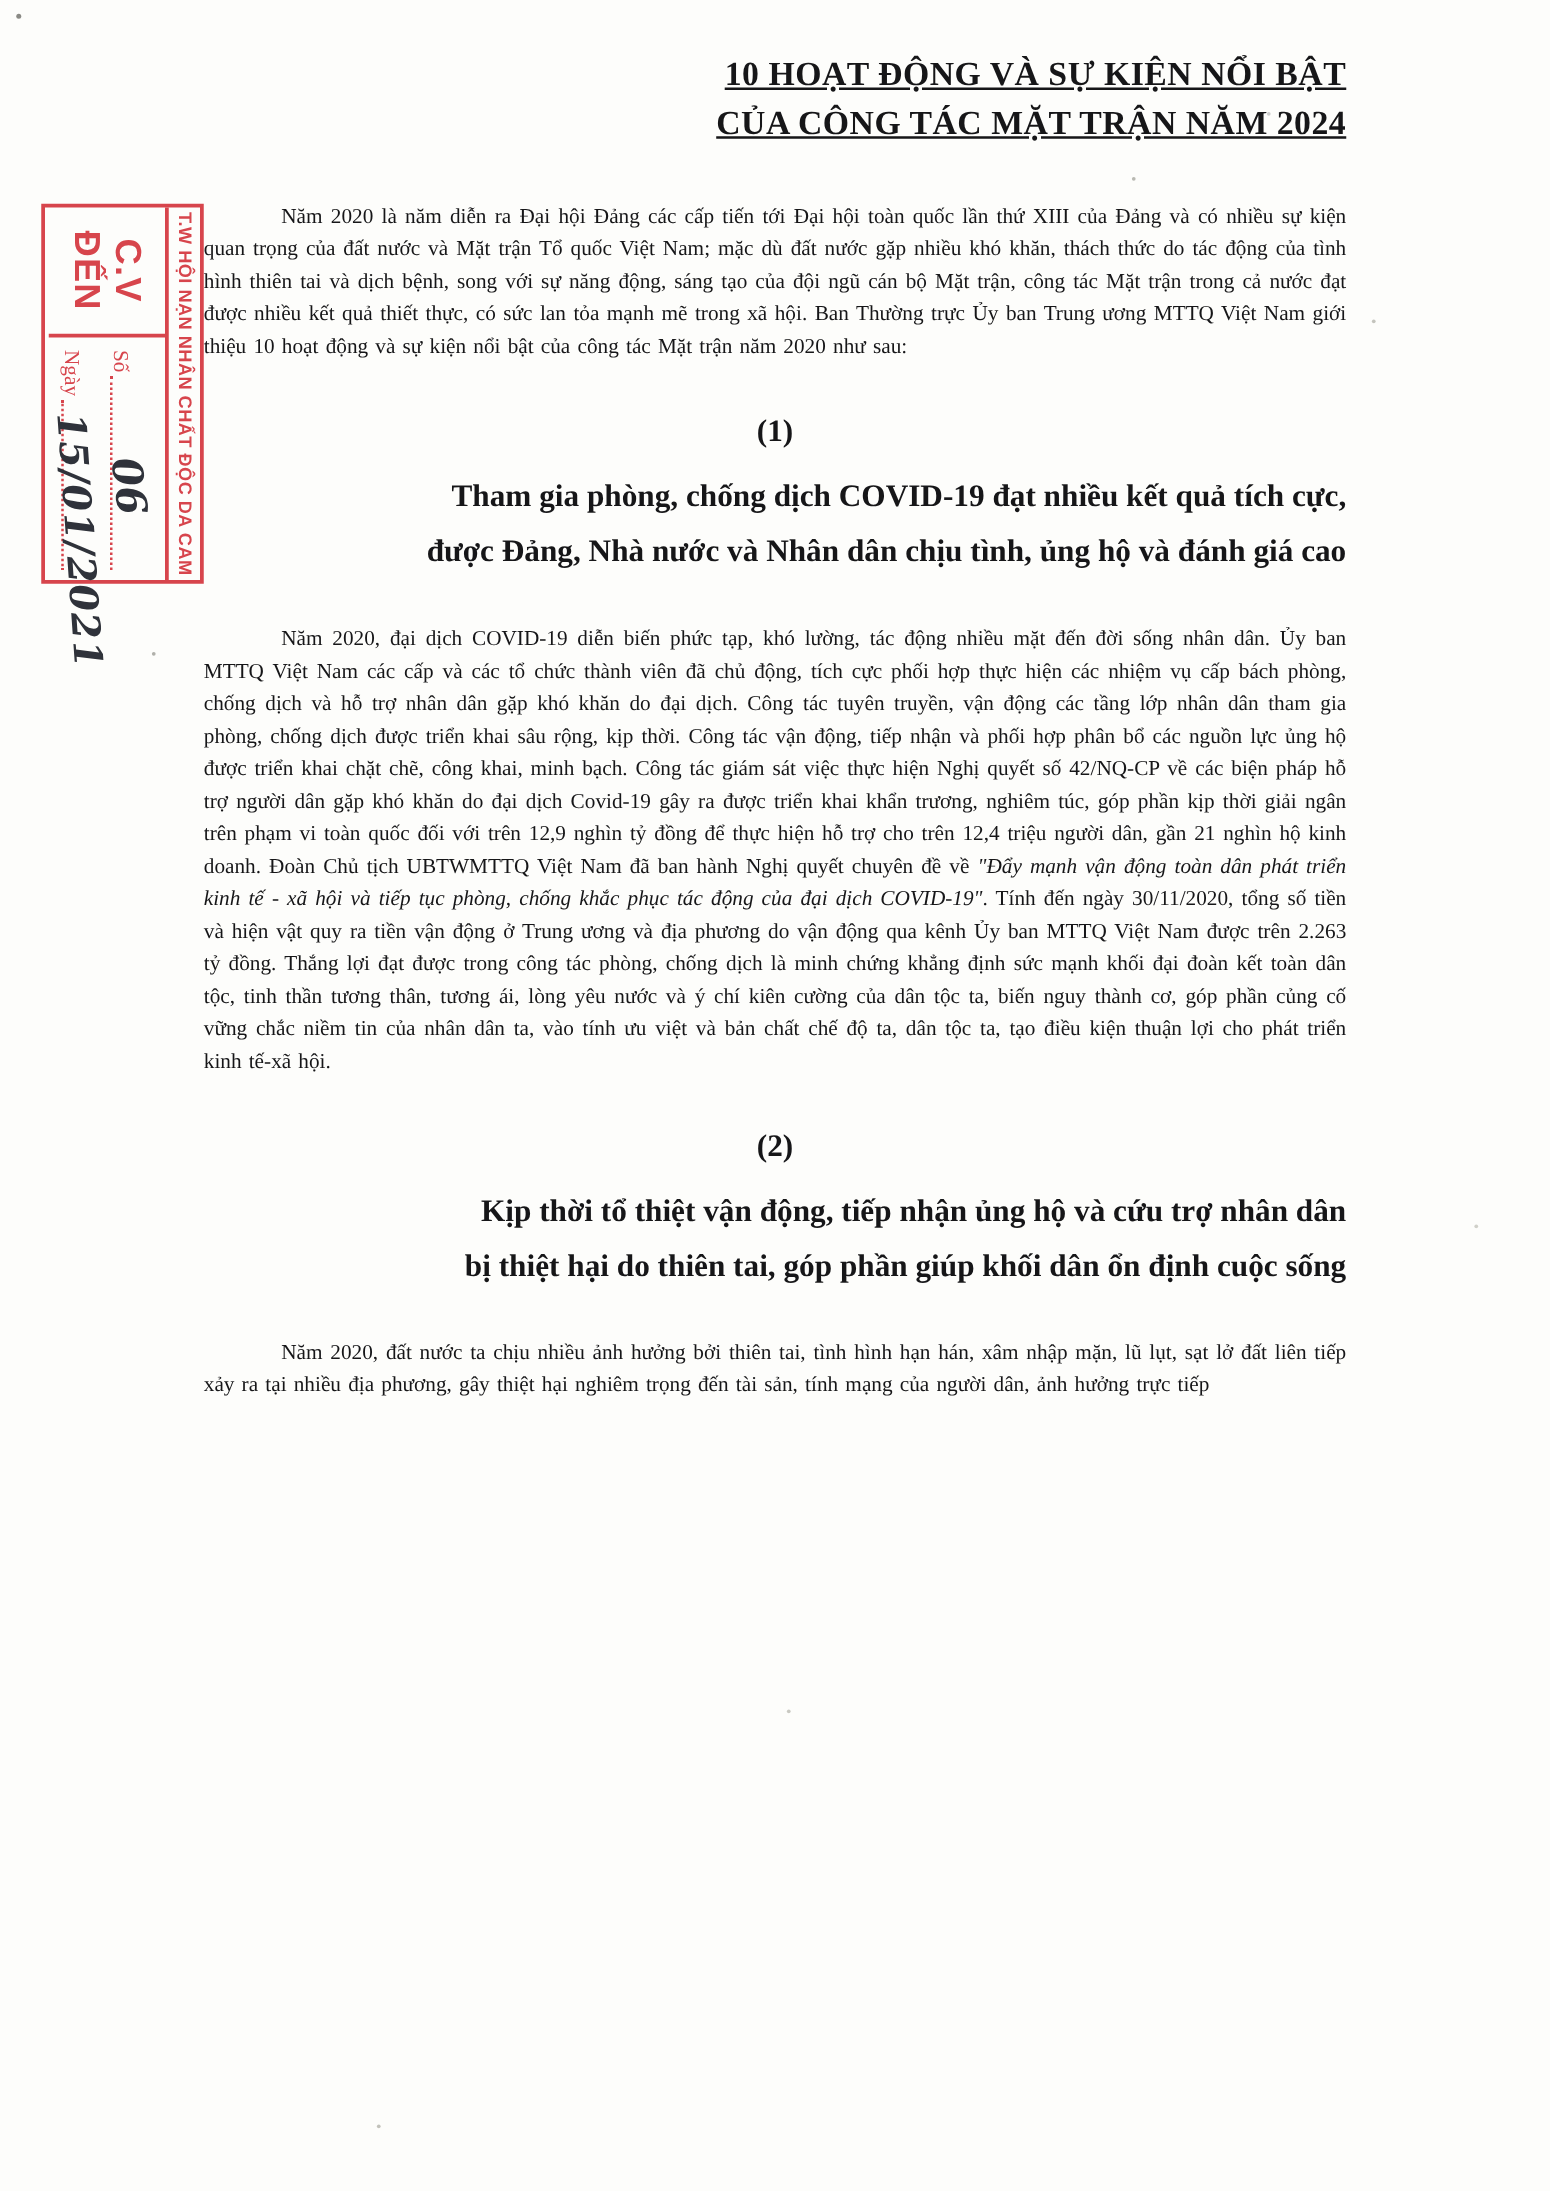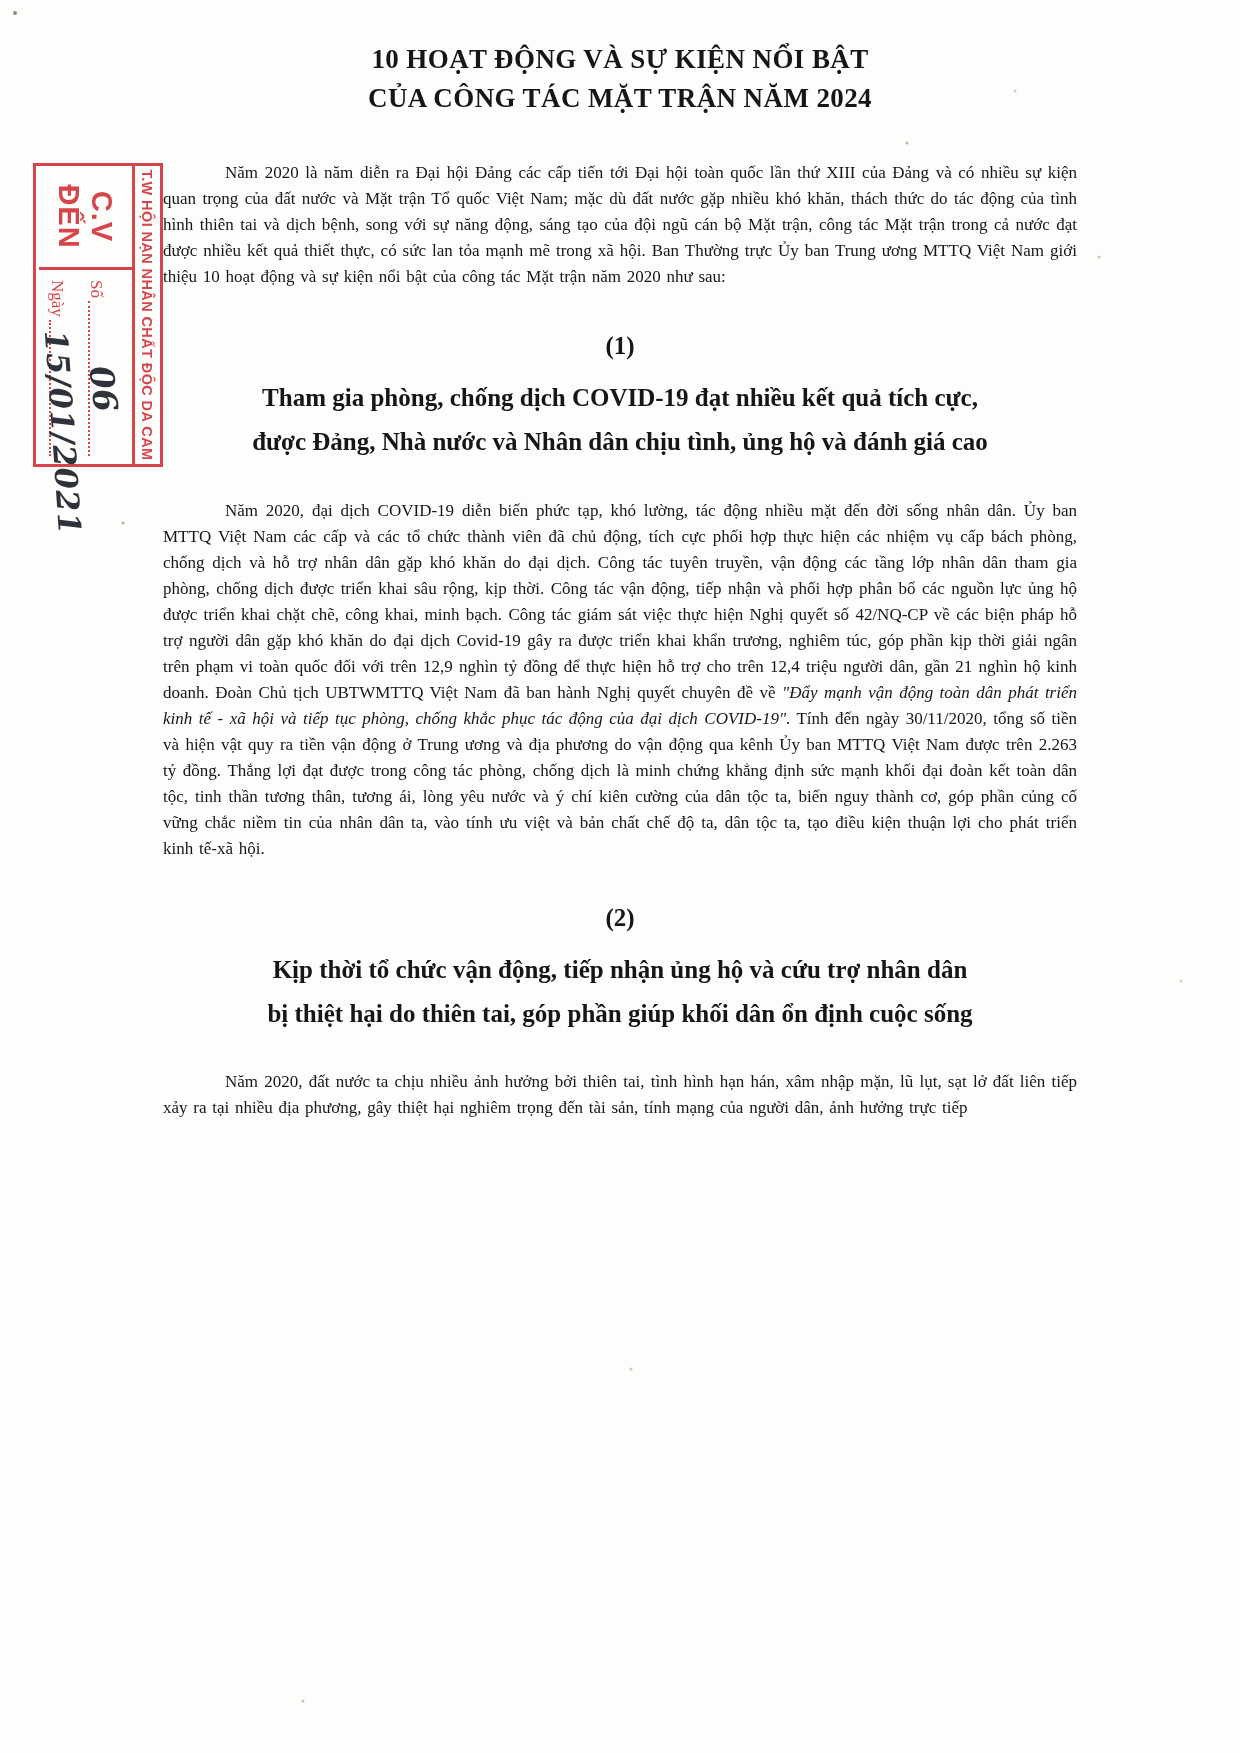--- a/index.html
+++ b/index.html
@@ -15,44 +15,45 @@
   }
   
   .content{
     position:absolute;
     left:163px;top:0;
     width:914px;
     padding-top:40px;
   }
   .title{
     margin:0 0 42px 0;
-    text-align:center;
+    text-align:right;
     font-size:27px;
     font-weight:bold;
     line-height:1.45;
     letter-spacing:.4px;
+    text-decoration:underline;
   }
   .title .tl{display:block;}
   .para{
     margin:0;
     font-size:17px;
     line-height:26px;
     text-align:justify;
     word-spacing:1.5px;
   }
   .indent{text-indent:62px;}
   .sec-num{
     margin:42px 0 4px 0;
     text-align:center;
     font-size:25px;
     font-weight:bold;
   }
   .sec-head{
     margin:16px 0 34px 0;
-    text-align:center;
+    text-align:right;
     font-size:25px;
     font-weight:bold;
     line-height:1.75;
   }
   .sec-head .hl{display:block;}
   .seg-b{font-weight:normal;}
   .seg-i{font-style:italic;}
 
   
   .stamp-wrap{
@@ -183,20 +184,20 @@
 
     <div class="sec-num">(1)</div>
     <div class="sec-head">
       <span class="hl">Tham gia phòng, chống dịch COVID-19 đạt nhiều kết quả tích cực,</span>
       <span class="hl">được Đảng, Nhà nước và Nhân dân chịu tình, ủng hộ và đánh giá cao</span>
     </div>
     <p class="para indent"><span>Năm 2020, đại dịch COVID-19 diễn biến phức tạp, khó lường, tác động nhiều mặt đến đời sống nhân dân. Ủy ban MTTQ Việt Nam các cấp và các tổ chức thành viên đã chủ động, tích cực phối hợp thực hiện các nhiệm vụ cấp bách phòng, chống dịch và hỗ trợ nhân dân gặp khó khăn do đại dịch. Công tác tuyên truyền, vận động các tầng lớp nhân dân tham gia phòng, chống dịch được triển khai sâu rộng, kịp thời. Công tác vận động, tiếp nhận và phối hợp phân bổ các nguồn lực ủng hộ được triển khai chặt chẽ, công khai, minh bạch. Công tác giám sát việc thực hiện Nghị quyết số 42/NQ-CP về các biện pháp hỗ trợ người dân gặp khó khăn do đại dịch Covid-19 gây ra được triển khai khẩn trương, nghiêm túc, góp phần kịp thời giải ngân trên phạm vi toàn quốc đối với trên </span><span class="seg-b">12,9 nghìn tỷ</span><span> đồng để thực hiện hỗ trợ cho trên </span><span class="seg-b">12,4 triệu</span><span> người dân, gần </span><span class="seg-b">21 nghìn</span><span> hộ kinh doanh. Đoàn Chủ tịch UBTWMTTQ Việt Nam đã ban hành Nghị quyết chuyên đề về </span><span class="seg-i">"Đẩy mạnh vận động toàn dân phát triển kinh tế - xã hội và tiếp tục phòng, chống khắc phục tác động của đại dịch COVID-19"</span><span>. Tính đến ngày 30/11/2020, tổng số tiền và hiện vật quy ra tiền vận động ở Trung ương và địa phương do vận động qua kênh Ủy ban MTTQ Việt Nam được trên </span><span class="seg-b">2.263 tỷ đồng</span><span>. Thắng lợi đạt được trong công tác phòng, chống dịch là minh chứng khẳng định sức mạnh khối đại đoàn kết toàn dân tộc, tinh thần tương thân, tương ái, lòng yêu nước và ý chí kiên cường của dân tộc ta, biến nguy thành cơ, góp phần củng cố vững chắc niềm tin của nhân dân ta, vào tính ưu việt và bản chất chế độ ta, dân tộc ta, tạo điều kiện thuận lợi cho phát triển kinh tế-xã hội.</span></p>
 
     <div class="sec-num">(2)</div>
     <div class="sec-head">
-      <span class="hl">Kịp thời tổ chức vận động, tiếp nhận ủng hộ và cứu trợ nhân dân</span>
+      <span class="hl">Kịp thời tổ thiệt vận động, tiếp nhận ủng hộ và cứu trợ nhân dân</span>
       <span class="hl">bị thiệt hại do thiên tai, góp phần giúp khối dân ổn định cuộc sống</span>
     </div>
     <p class="para indent"><span>Năm 2020, đất nước ta chịu nhiều ảnh hưởng bởi thiên tai, tình hình hạn hán, xâm nhập mặn, lũ lụt, sạt lở đất liên tiếp xảy ra tại nhiều địa phương, gây thiệt hại nghiêm trọng đến tài sản, tính mạng của người dân, ảnh hưởng trực tiếp</span></p>
   </div>
 
   <div class="noise"></div>
 </div>
 
 </body></html>

